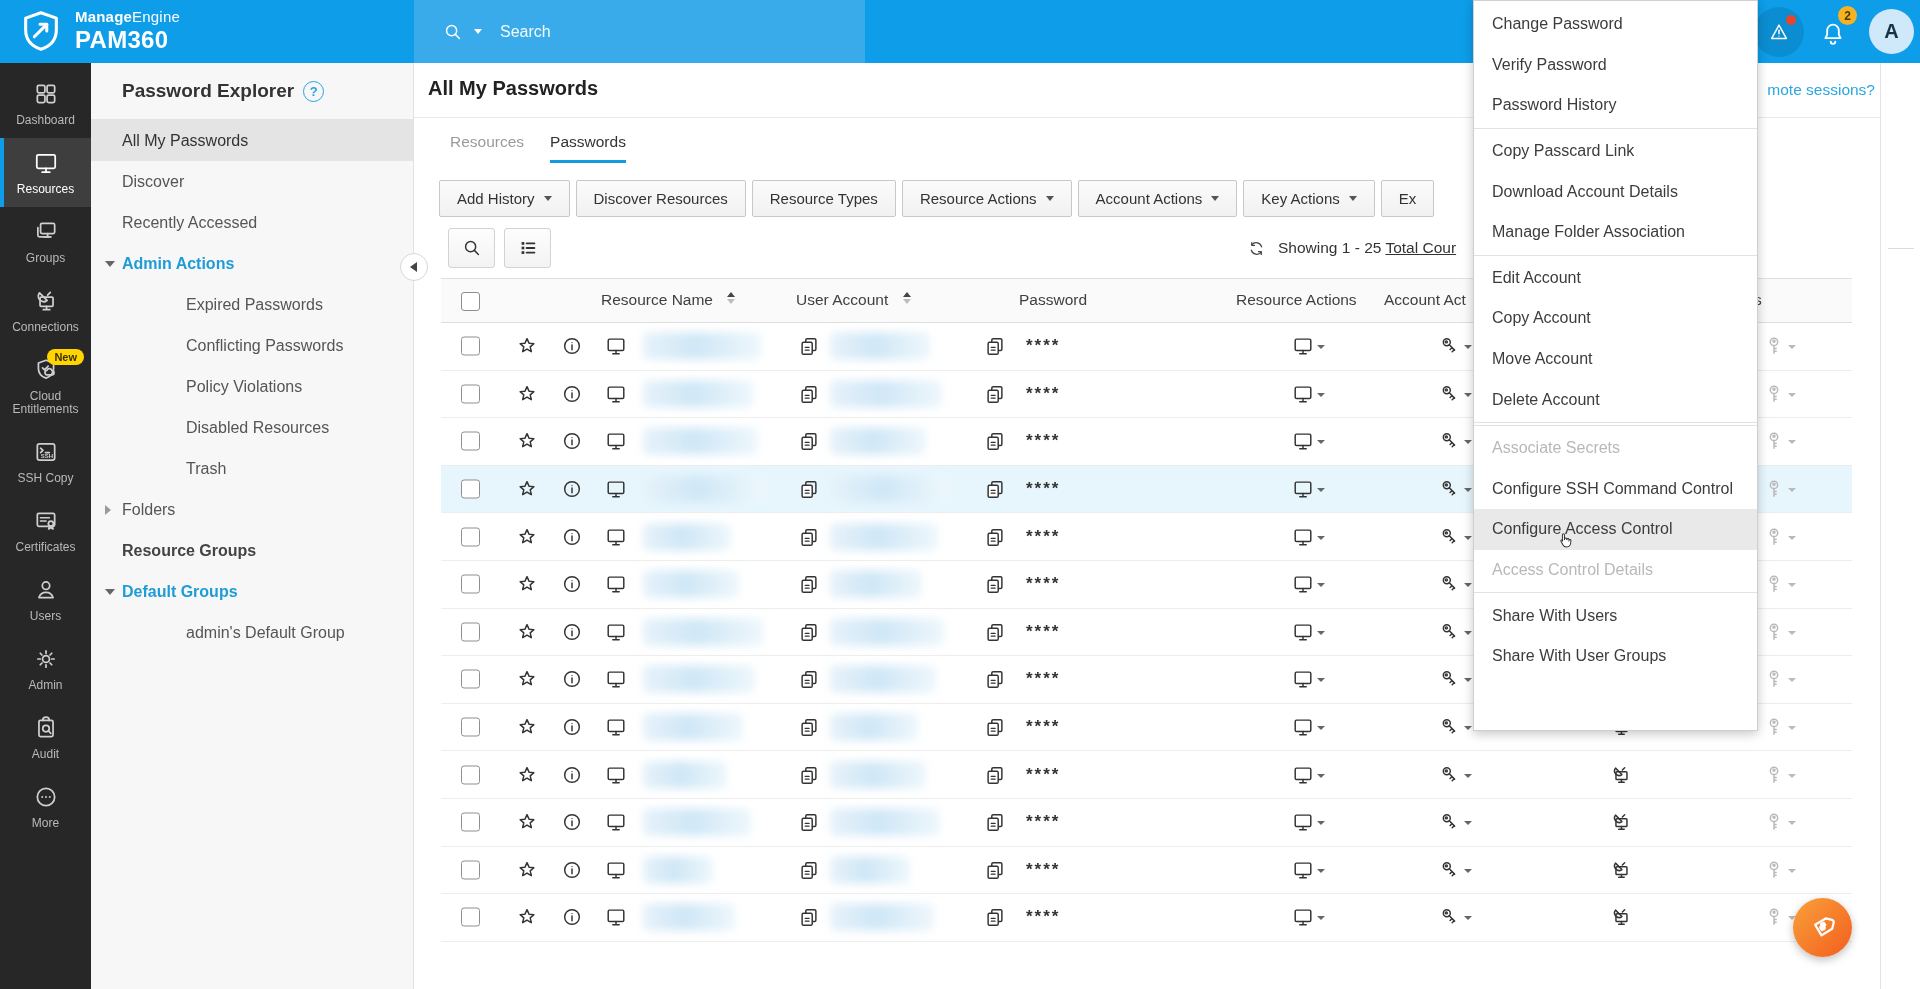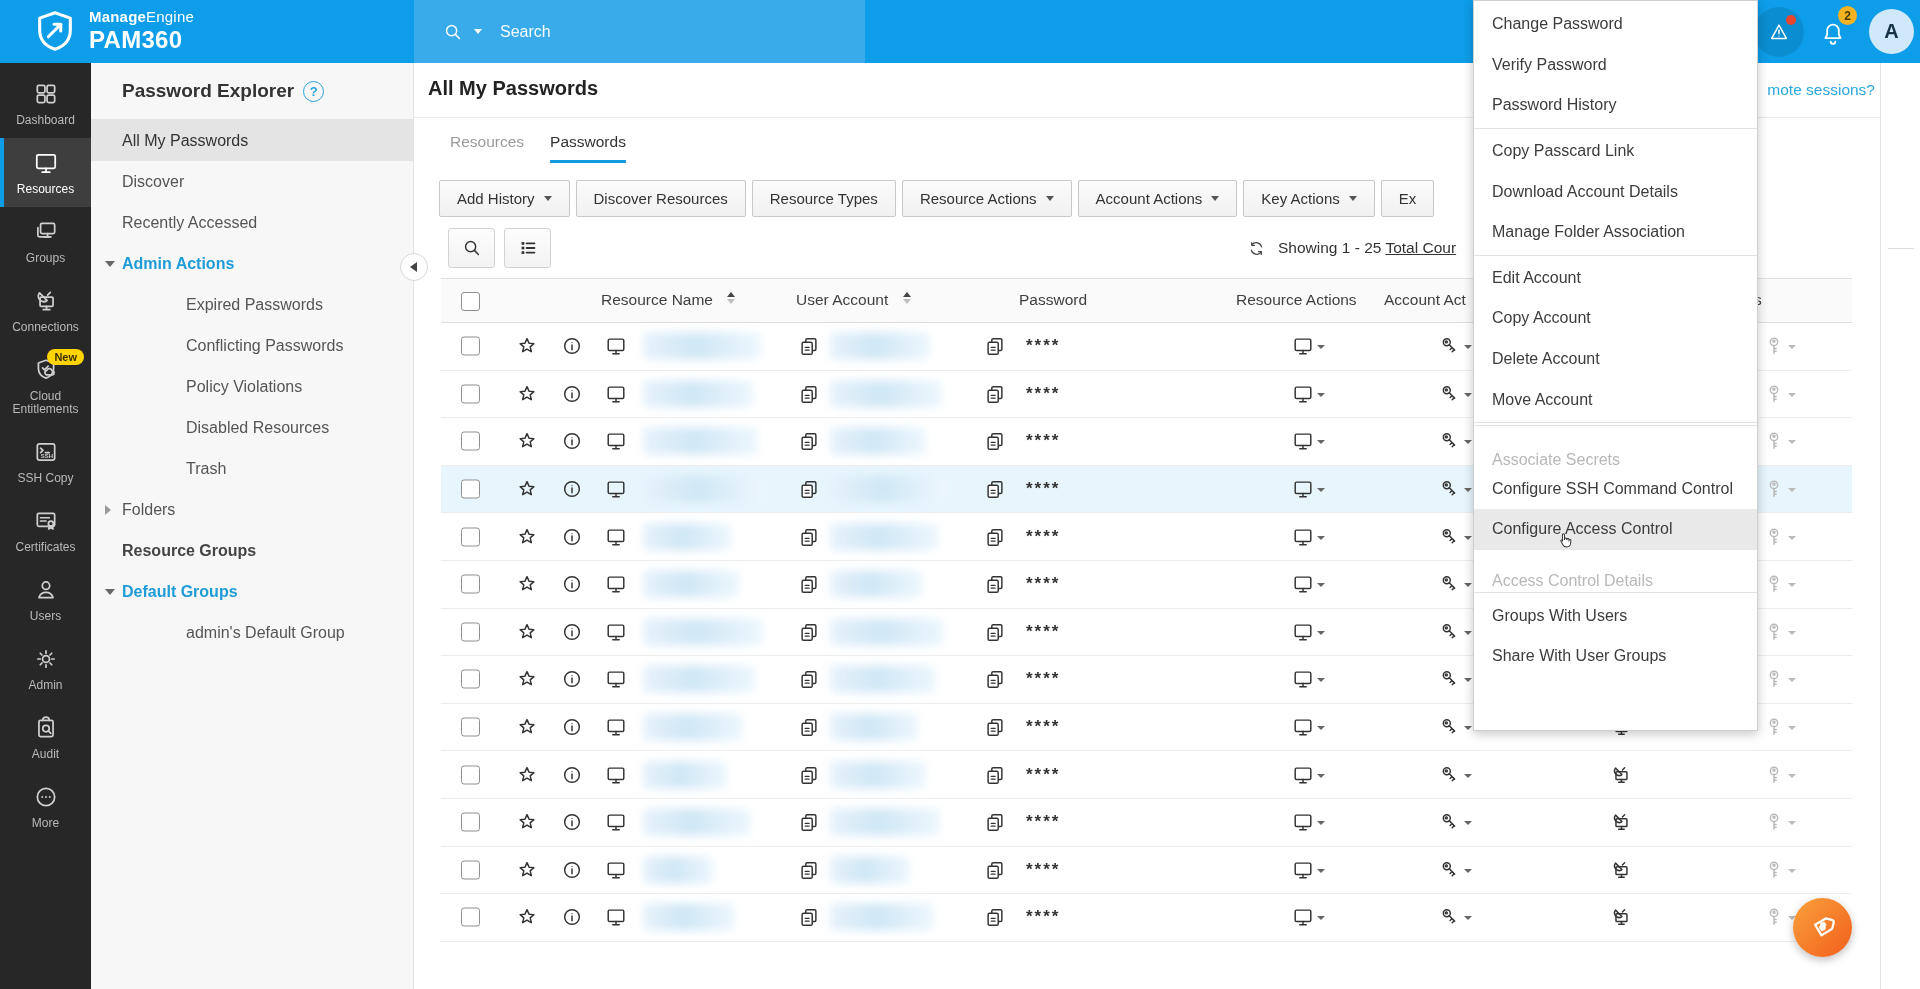--- a/index.html
+++ b/index.html
@@ -3,21 +3,21 @@
 <meta charset="utf-8">
 <style>
   * { margin:0; padding:0; box-sizing:border-box; }
   html,body { width:1920px; height:989px; overflow:hidden; background:#fff;
     font-family:"Liberation Sans", sans-serif; color:#333; }
   svg.ic { width:22px; height:22px; stroke:currentColor; fill:none;
     stroke-width:1.6; stroke-linecap:round; stroke-linejoin:round; display:block; }
 
   
   #topbar { position:absolute; left:0; top:0; width:1920px; height:63px; background:#0d9de9; z-index:10; }
-  #logo { position:absolute; left:32px; top:8px; display:flex; gap:11px; color:#fff; align-items:flex-start; }
+  #logo { position:absolute; left:18px; top:8px; display:flex; gap:11px; color:#fff; align-items:flex-start; }
   #logo svg { width:46px; height:46px; }
   #brand1 { font-size:15px; letter-spacing:.2px; }
   #brand1 b { font-weight:700; }
   #brand2 { font-size:24px; font-weight:700; letter-spacing:.3px; margin-top:1px; }
   #searchzone { position:absolute; left:414px; top:0; width:451px; height:63px; background:#3aabea;
     display:flex; align-items:center; color:#fff; padding-left:28px; gap:8px; }
   #searchzone .mag { width:22px; height:22px; }
   #search-text { font-size:16px; opacity:.95; margin-left:10px; }
   .wcaret { width:0; height:0; border-left:4.5px solid transparent; border-right:4.5px solid transparent;
     border-top:5px solid #fff; display:inline-block; margin-left:2px; }
@@ -111,21 +111,21 @@
   .car { position:absolute; top:50%; margin-top:-1px; width:0; height:0;
     border-left:4px solid transparent; border-right:4px solid transparent; border-top:4.5px solid #666; }
   .gkey { color:#b9b9b9; }
   .gcar { border-top-color:#b9b9b9; }
 
   
   #menu { position:absolute; left:1473px; top:0; width:285px; height:731px; background:#fff;
     border:1px solid #cfcfcf; box-shadow:0 3px 10px rgba(0,0,0,.22); z-index:50; padding-top:3px; }
   .mitem { position:relative; height:40.6px; display:flex; align-items:center; padding-left:18px;
     font-size:16px; color:#3c3c3c; cursor:pointer; white-space:nowrap; }
-  .mitem.disabled { color:#b8b8b8; cursor:default;align-items:flex-end; }
+  .mitem.disabled { color:#b8b8b8; cursor:default; }
   .mitem.hovered { background:#e9e9e9; }
   #menu .sep { height:1px; background:#e2e2e2; margin:2px 0; }
   .mcur { position:absolute; left:80px; top:21px; width:22px; height:22px; }
 
   
   #strip { position:absolute; left:1880px; top:63px; width:40px; bottom:0; background:#fff;
     border-left:1px solid #e4e4e4; z-index:6; }
   .sit { position:absolute; left:9px; width:22px; height:22px; color:#4a4a4a; cursor:pointer; }
   .sit.muted { color:#cccccc; }
   .ssep { position:absolute; left:7px; top:185px; width:26px; height:1px; background:#dcdcdc; }
@@ -1390,26 +1390,26 @@
       <span>Edit Account</span>
 
     </div>
 
     <div class="mitem">
       <span>Copy Account</span>
 
     </div>
 
     <div class="mitem">
+      <span>Move Account</span>
+
+    </div>
+
+    <div class="mitem">
       <span>Delete Account</span>
-
-    </div>
-
-    <div class="mitem">
-      <span>Move Account</span>
 
     </div>
   <div class="sep"></div>
   <div class="sep"></div>
     <div class="mitem disabled">
       <span>Associate Secrets</span>
 
     </div>
 
     <div class="mitem">
@@ -1423,21 +1423,21 @@
         <path d="M9.2 12.5V5.2a1.1 1.1 0 0 1 2.2 0v5.6l.3-1.4a1.1 1.1 0 0 1 2.15.3l.15 1.2.3-.9a1 1 0 0 1 1.95.35l.1 1 .3-.55a.95.95 0 0 1 1.8.5l-.3 3.2c-.3 2.6-1.7 4-4.3 4-2.2 0-3.3-.8-4.2-2.5l-2-3.7a1.05 1.05 0 0 1 1.8-1.1z" fill="#fff" stroke="#333" stroke-width="1.1"></path>
       </svg>
     </div>
 
     <div class="mitem disabled">
       <span>Access Control Details</span>
 
     </div>
   <div class="sep"></div>
     <div class="mitem">
-      <span>Groups With Users</span>
+      <span>Share With Users</span>
 
     </div>
 
     <div class="mitem">
       <span>Share With User Groups</span>
 
     </div>
   </div>
 
 <div id="strip">

